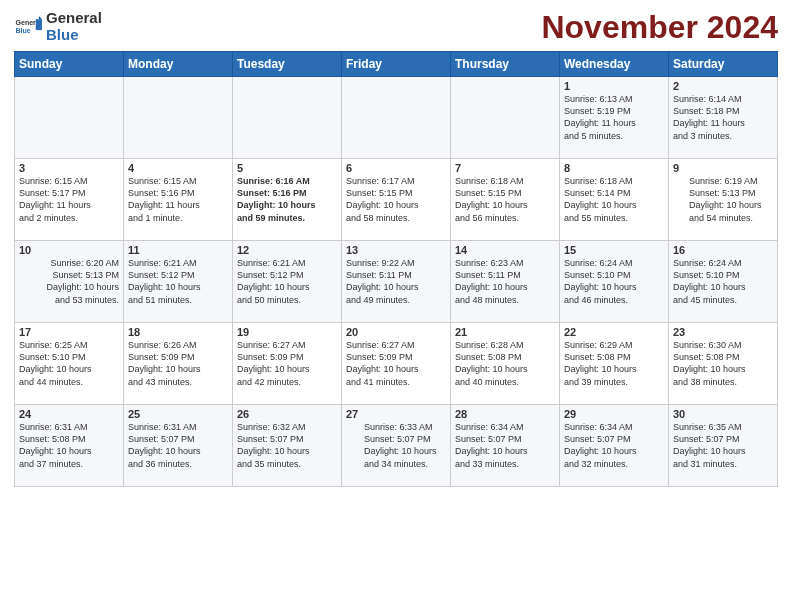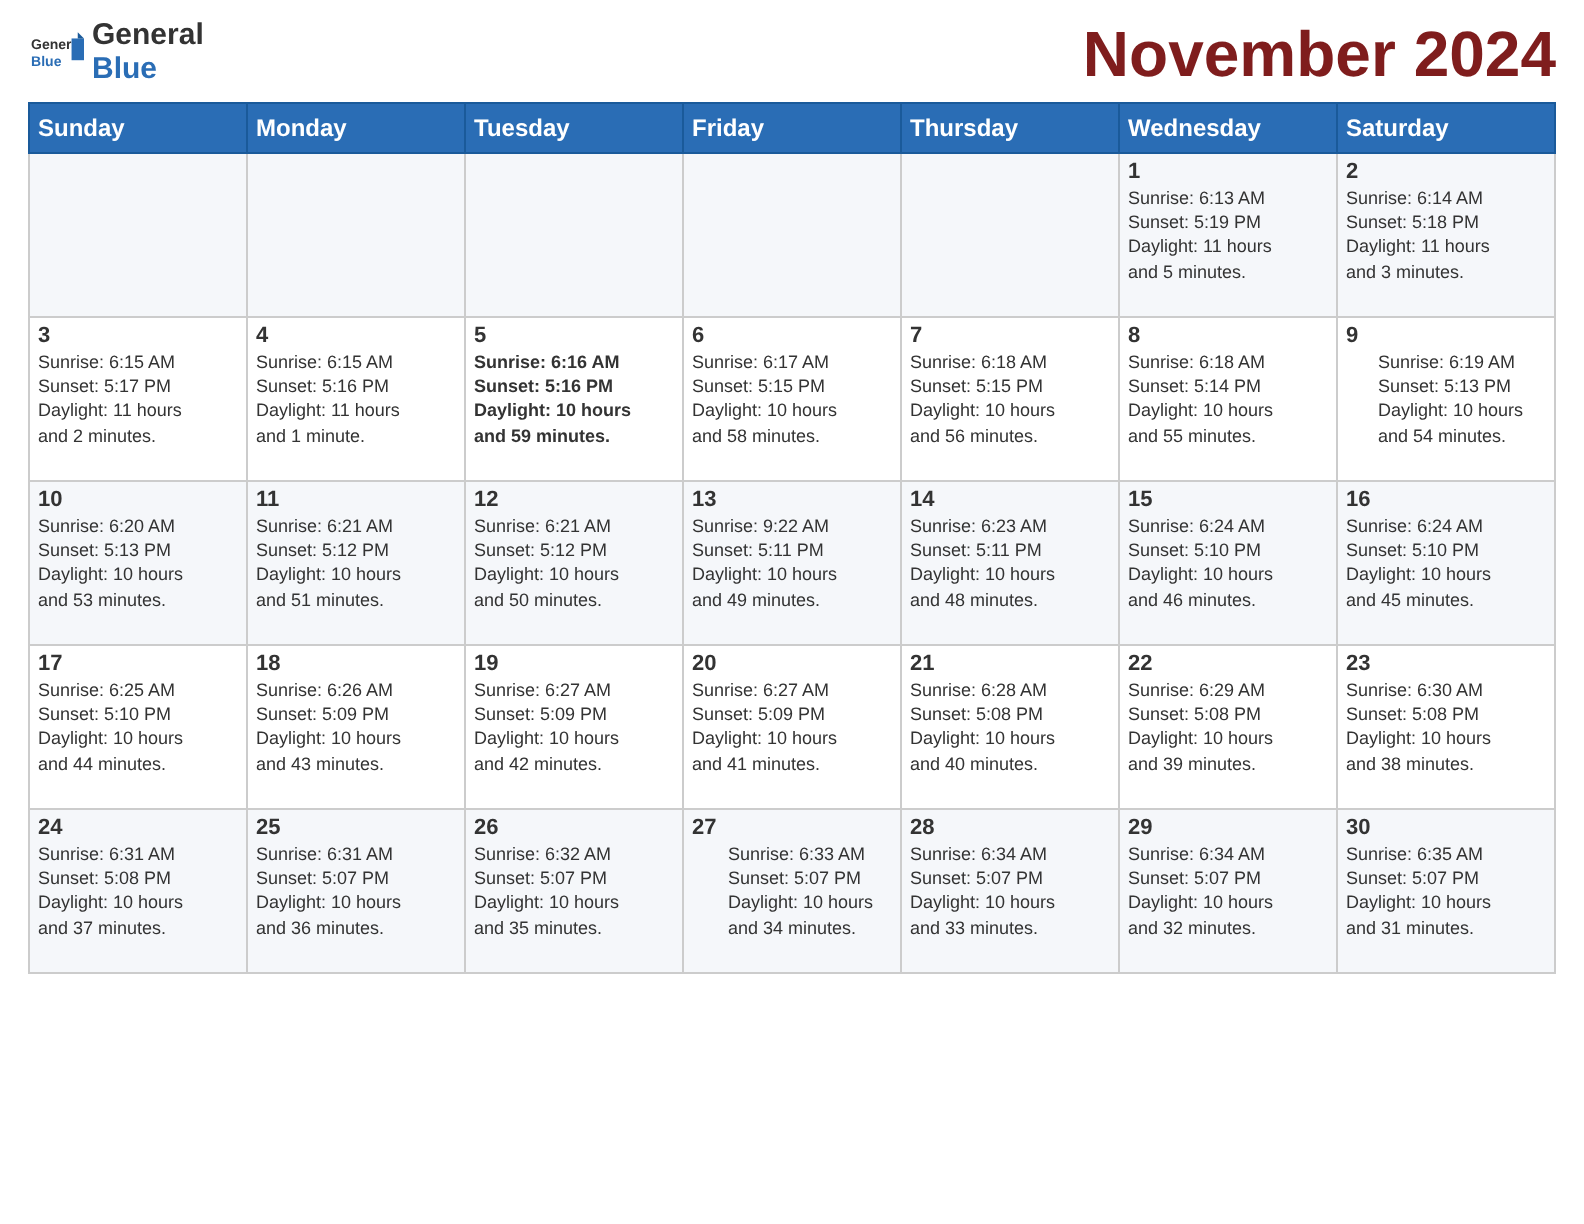--- a/index.html
+++ b/index.html
@@ -203,21 +203,21 @@
             <span class="day-num">9</span>
             <div class="day-info" style="white-space: pre-line; margin-left: 16px;">Sunrise: 6:19 AM
 Sunset: 5:13 PM
 Daylight: 10 hours
 and 54 minutes.</div>
           </td>
         </tr>
         <tr>
           <td>
             <span class="day-num">10</span>
-            <div class="day-info" style="white-space: pre-line;">Sunrise: 6:20 AM
+            <div class="day-info" style="white-space: pre-line; text-align: right;">Sunrise: 6:20 AM
 Sunset: 5:13 PM
 Daylight: 10 hours
 and 53 minutes.</div>
           </td>
           <td>
             <span class="day-num">11</span>
             <div class="day-info" style="white-space: pre-line;">Sunrise: 6:21 AM
 Sunset: 5:12 PM
 Daylight: 10 hours
 and 51 minutes.</div>

